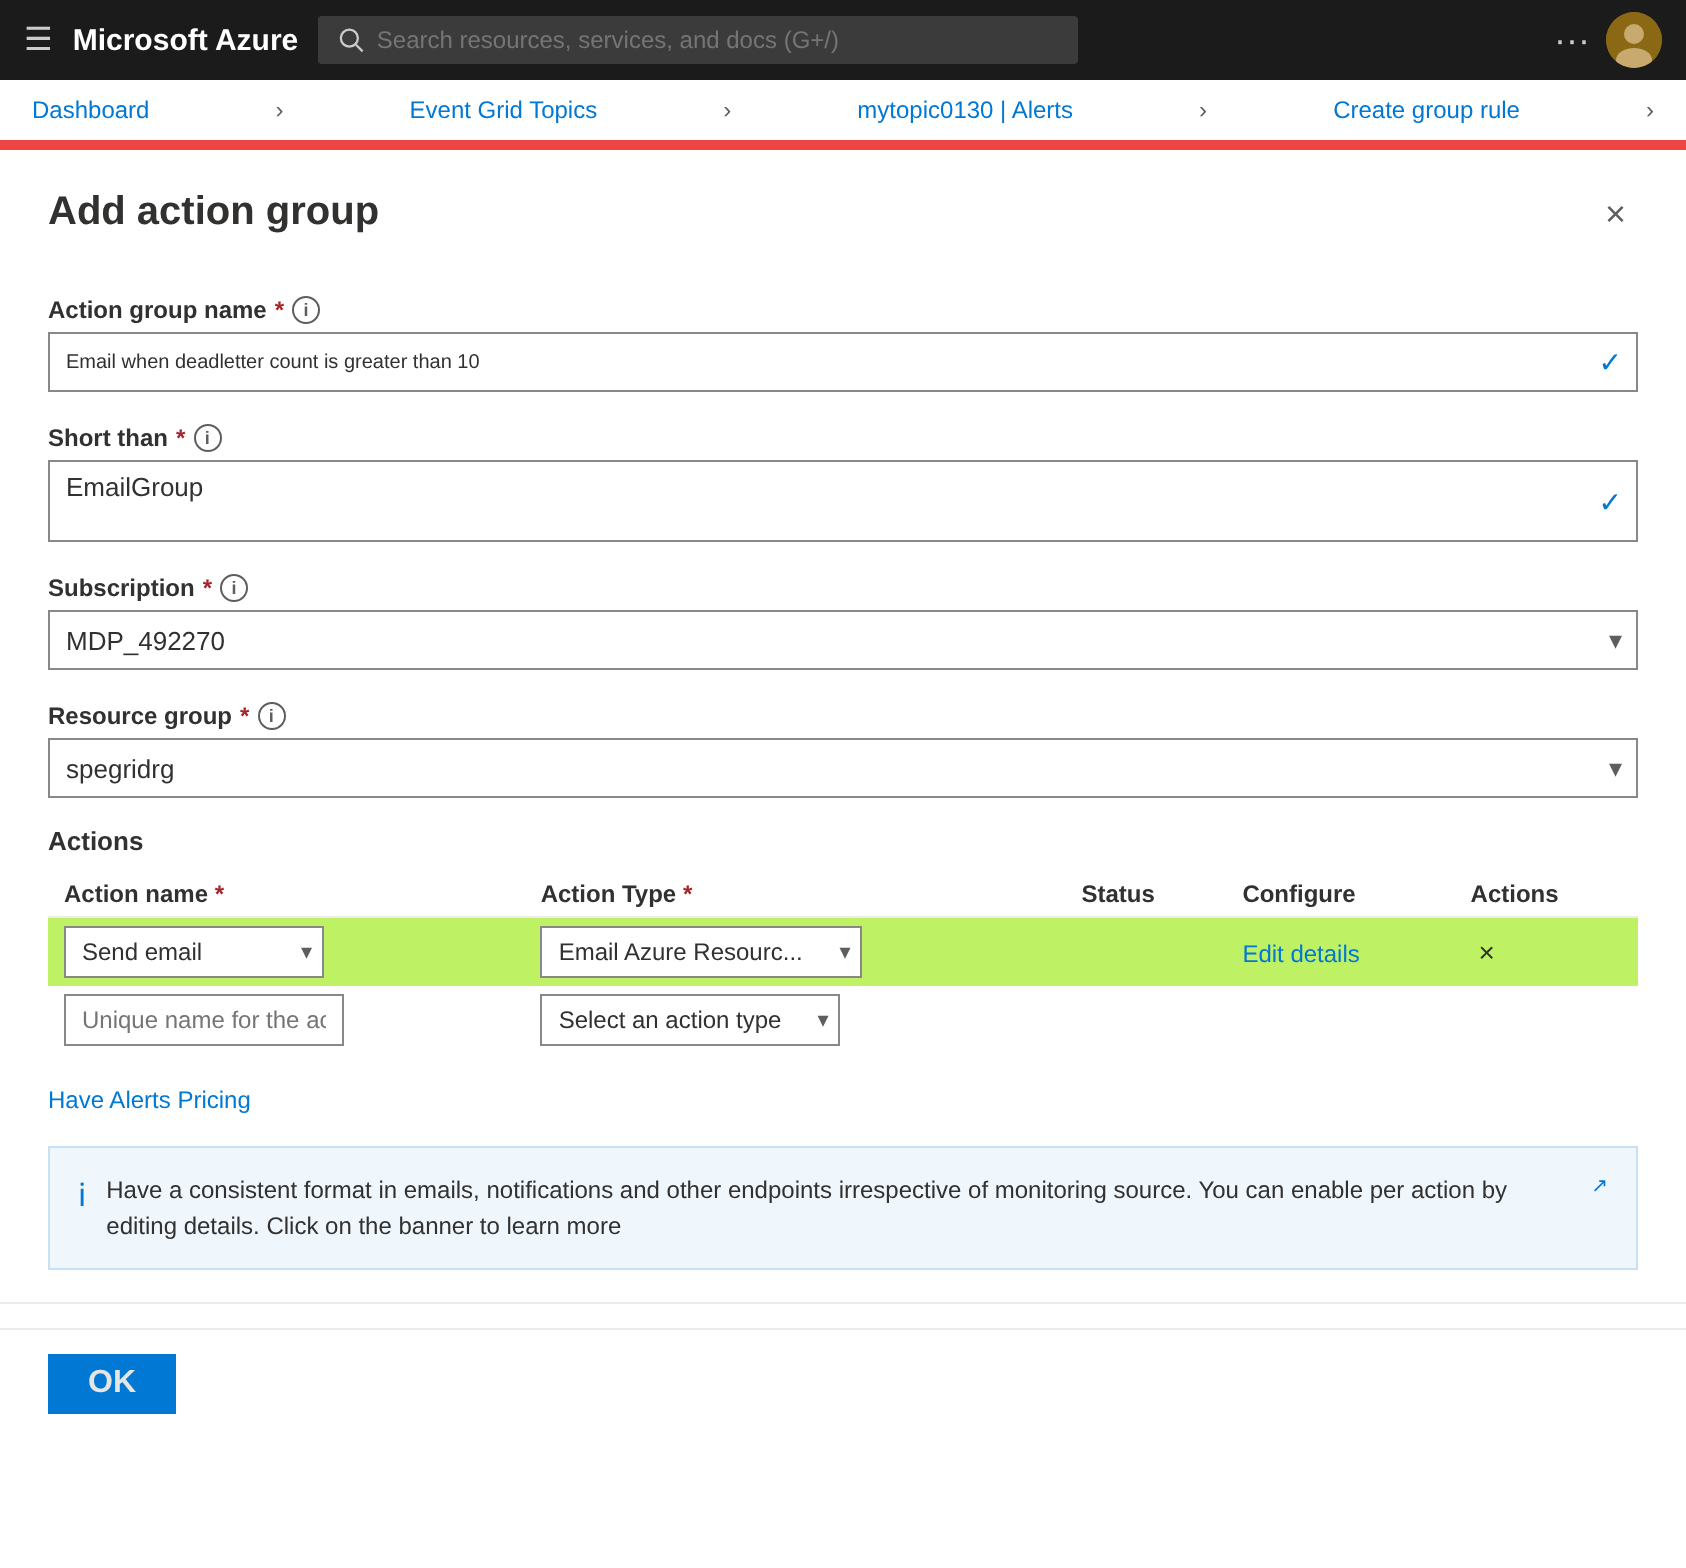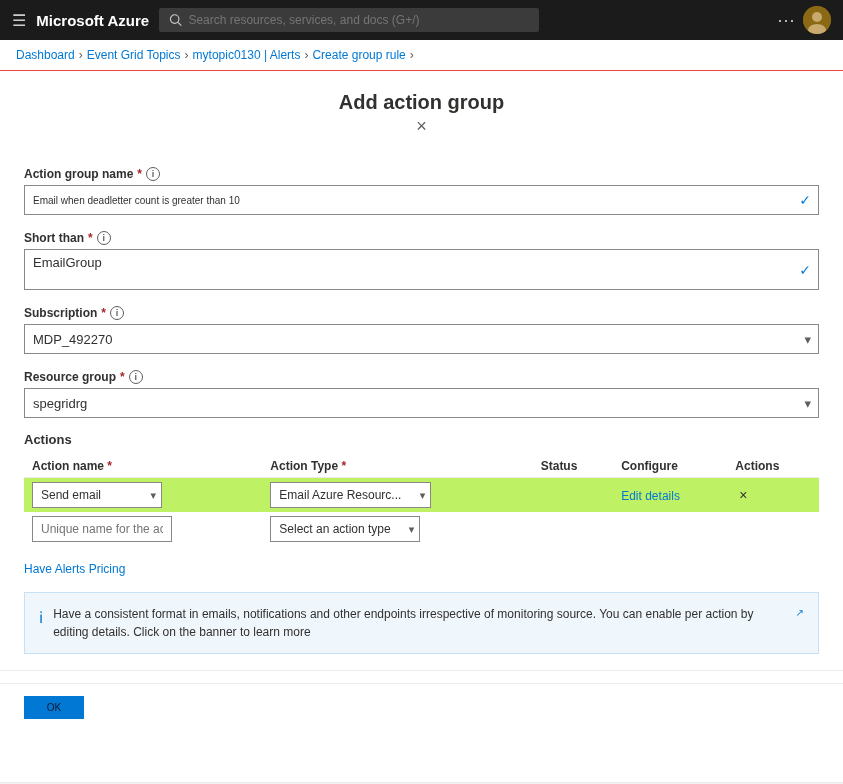--- a/index.html
+++ b/index.html
@@ -49,21 +49,22 @@
 
     
     .breadcrumb {
       background: #fff;
       padding: 8px 16px;
       font-size: 12px;
       color: #0078d4;
       display: flex;
       align-items: center;
       gap: 4px;
-      border-bottom: 1px solid #ef4444;
+      border-bottom: 5px solid #ef4444;
+      justify-content: space-between;
     }
     .breadcrumb a { color: #0078d4; text-decoration: none; }
     .breadcrumb-sep { color: #605e5c; }
 
     
     .main-content {
       background: #fff;
       min-height: calc(784px - 40px - 33px);
       padding: 0;
       position: relative;
@@ -72,25 +73,24 @@
     
     .dialog-panel {
       background: #fff;
       padding: 20px 24px 0 24px;
       max-width: 843px;
     }
 
     
     .dialog-header {
       display: flex;
-      align-items: center;
+      align-items: flex-start;
       justify-content: space-between;
       margin-bottom: 20px;
       padding-bottom: 8px;
-      flex-direction: column;
     }
     .dialog-title {
       font-size: 20px;
       font-weight: 600;
       color: #323130;
     }
     .close-btn {
       background: none;
       border: none;
       font-size: 18px;
@@ -282,26 +282,26 @@
     
     .footer-bar {
       background: #fff;
       border-top: 1px solid #edebe9;
       padding: 12px 24px;
       position: sticky;
       bottom: 0;
     }
     .ok-button {
       background: #0078d4;
-      color: #0f172a;
+      color: #e5e5e5;
       border: none;
       padding: 6px 20px;
-      font-size: 10px;
+      font-size: 16px;
       cursor: pointer;
-      font-weight: 400;
+      font-weight: 700;
       min-width: 60px;
     }
 
     
     .scrollbar-area {
       background: #f3f2f1;
       height: 10px;
       border-top: 1px solid #edebe9;
     }
 

